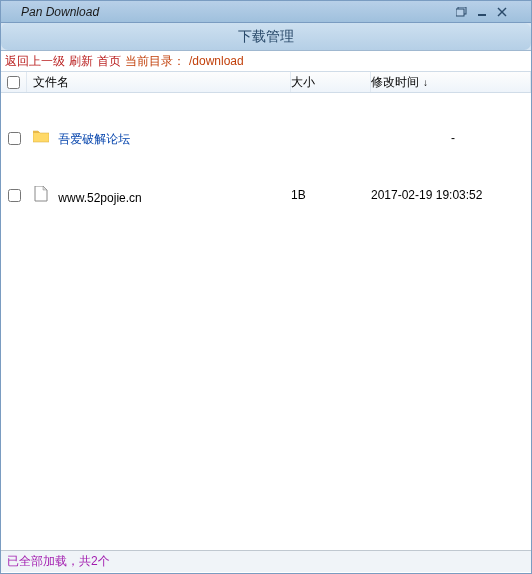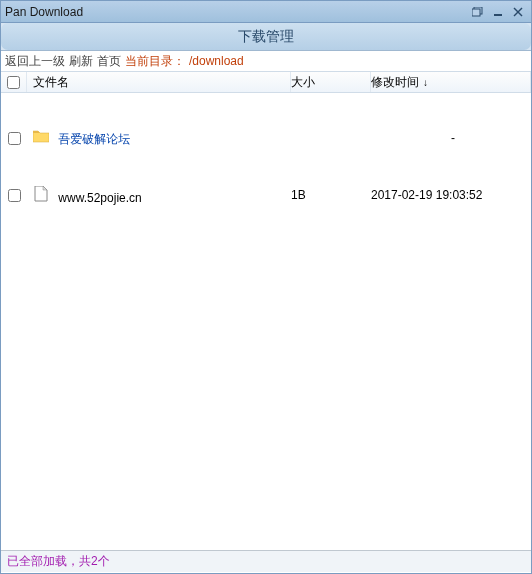--- a/index.html
+++ b/index.html
@@ -10,22 +10,23 @@
   width: 532px;
   height: 574px;
   overflow: hidden;
   border: 1px solid #7a9cc1;
 }
 .titlebar {
   height: 22px;
   background: linear-gradient(to bottom, #b8d0e8 0%, #9fc0dd 100%);
   display: flex;
   align-items: center;
-  padding: 0 4px;
+  padding: 0 20px;
   border-bottom: 1px solid #7a9cc1;
+  font-style: italic;
 }
 .titlebar-title {
   flex: 1;
   font-size: 12px;
   color: #1a1a1a;
   font-family: Arial, sans-serif;
 }
 .titlebar-btn {
   width: 18px;
   height: 16px;
@@ -63,21 +64,21 @@
 }
 .nav-row {
   height: 20px;
   display: flex;
   align-items: center;
   padding: 0 4px;
   gap: 4px;
   color: #000;
   background: #fff;
 }
-.nav-link { color: #404040; cursor: pointer; }
+.nav-link { color: #b91c1c; cursor: pointer; }
 .nav-text { color: #c2410c; }
 .header-row {
   height: 22px;
   display: flex;
   align-items: center;
   background: linear-gradient(to bottom, #fdfdfd 0%, #eef4fa 100%);
   border-top: 1px solid #d0dce8;
   border-bottom: 1px solid #d0dce8;
   font-size: 12px;
 }

